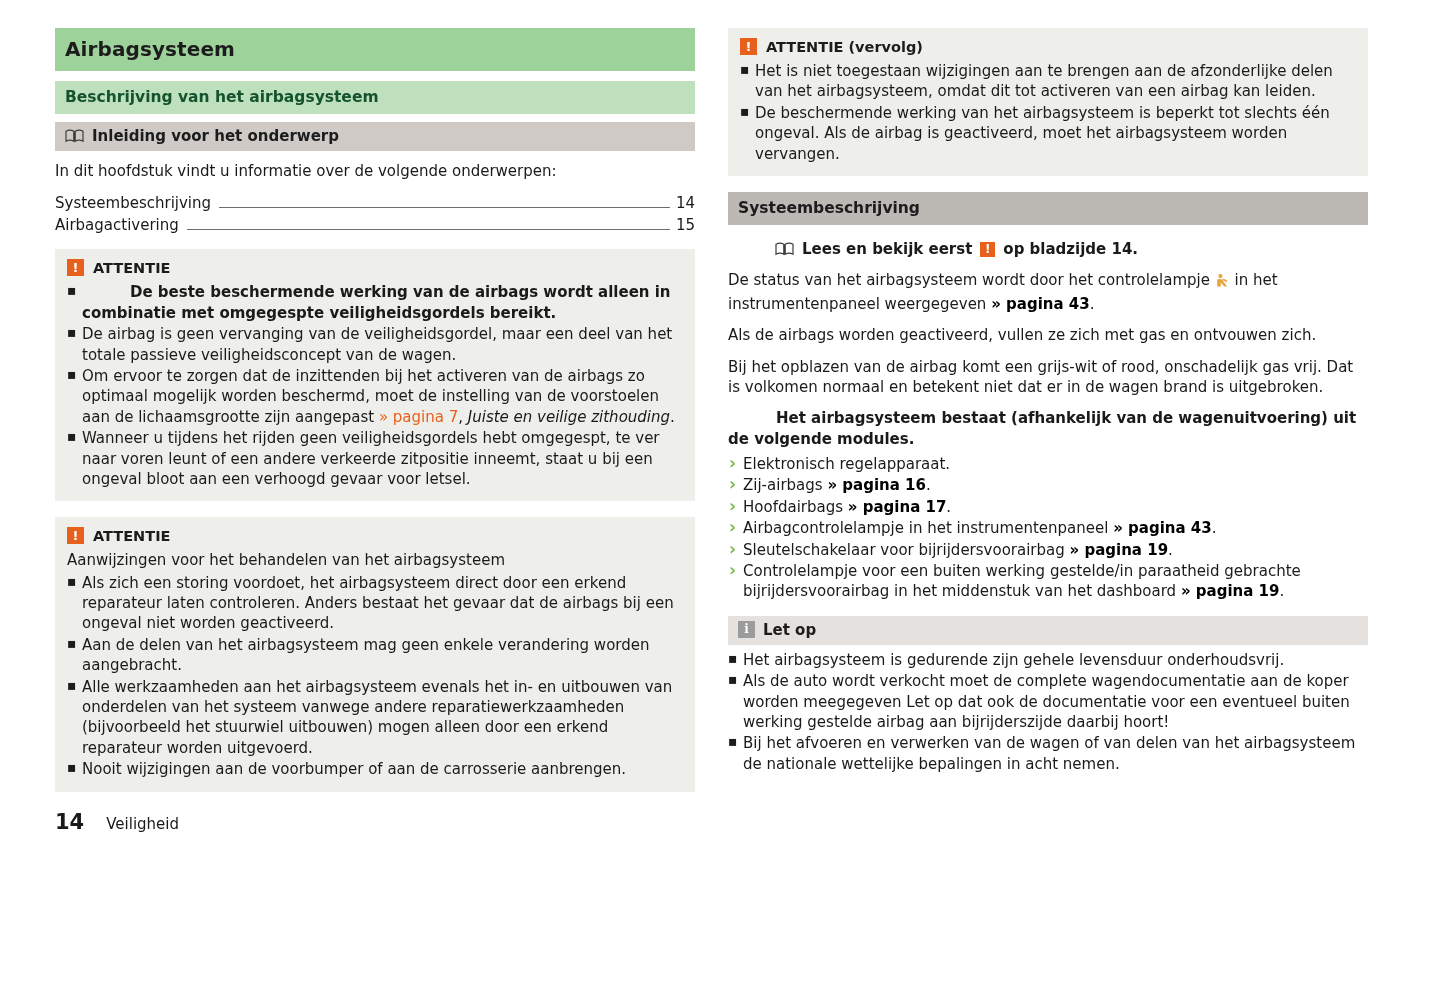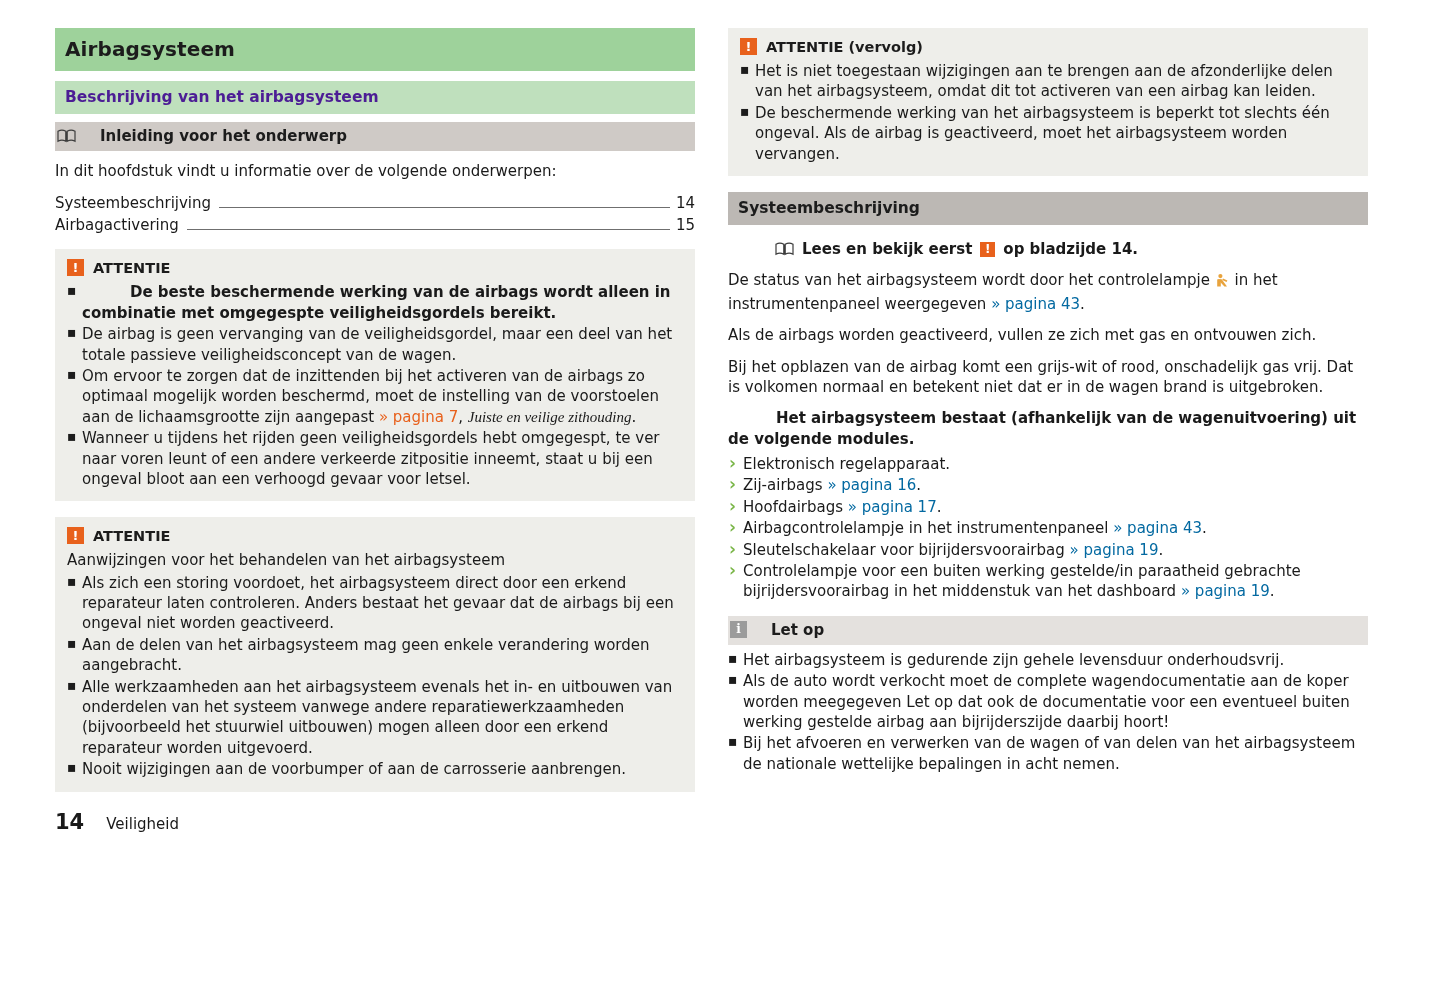--- a/index.html
+++ b/index.html
@@ -34,44 +34,44 @@
     background: #9ed29b;
     color: #1c1c1c;
     font-size: 20px;
     font-weight: bold;
     padding: 9px 0 10px 10px;
     margin: 0 0 10px 0;
     letter-spacing: .1px;
   }
   .h-section {
     background: #bfe0bd;
-    color: #4c1d95;
+    color: #14532d;
     font-size: 15.5px;
     font-weight: bold;
     padding: 7px 0 8px 10px;
     margin: 0 0 8px 0;
   }
   .h-section-grey {
     background: #bcb8b4;
     color: #1c1c1c;
     font-size: 15.5px;
     font-weight: bold;
     padding: 7px 0 8px 10px;
     margin: 0 0 14px 0;
   }
   .h-topic {
     background: #cfcac6;
     color: #1c1c1c;
     font-size: 15px;
     font-weight: bold;
-    padding: 5px 0 6px 2px;
+    padding: 5px 0 6px 10px;
     margin: 0 0 10px 0;
     display: flex;
     align-items: center;
-    gap: 24px;
+    gap: 8px;
   }
 
   
   p {
     margin: 0 0 11px 0;
     font-size: 15px;
     line-height: 1.36;
   }
   .lead { margin-bottom: 13px; }
 
@@ -172,23 +172,23 @@
   ul.arrow > li::before {
     content: "\203A";
     position: absolute;
     left: 1px;
     top: -2px;
     font-size: 17px;
     font-weight: bold;
     color: #7ab648;
   }
   b, .bold { font-weight: bold; margin-left: 48px; }
-  i, .ital { font-style: italic; font-family: Liberation Serif, serif; }
+  i, .ital { font-style: italic; }
   .xref { color: #e8611c; }
-  .xref-green { color: #0369a1; }
+  .xref-green { color: #000000; font-weight: bold; }
 
   
   .book {
     width: 19px; height: 14px;
     position: relative;
     display: inline-block;
   }
   .book svg { display: block; }
 
   .seatbelt-icon {

